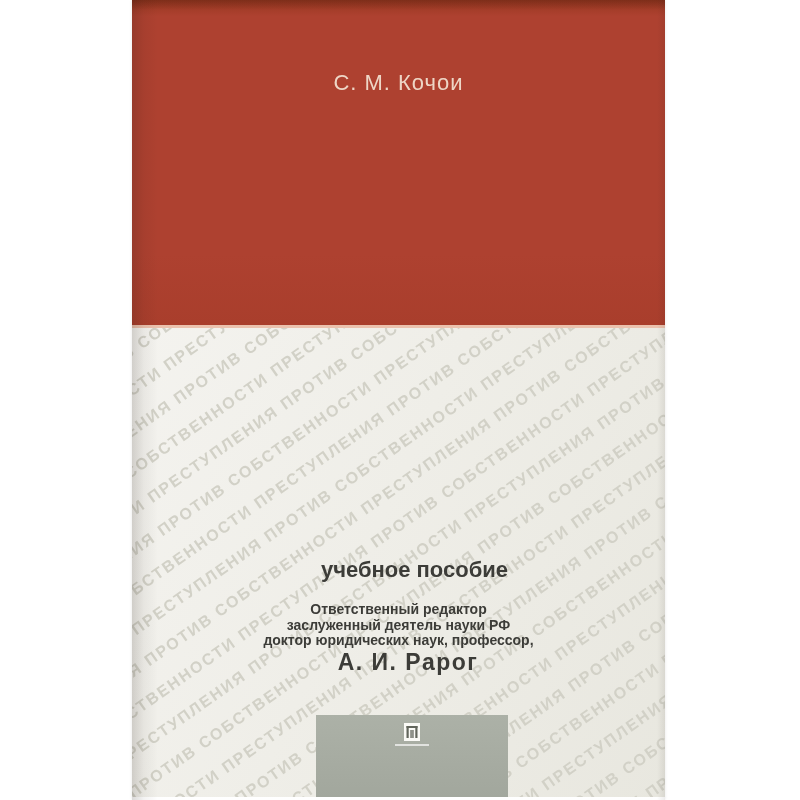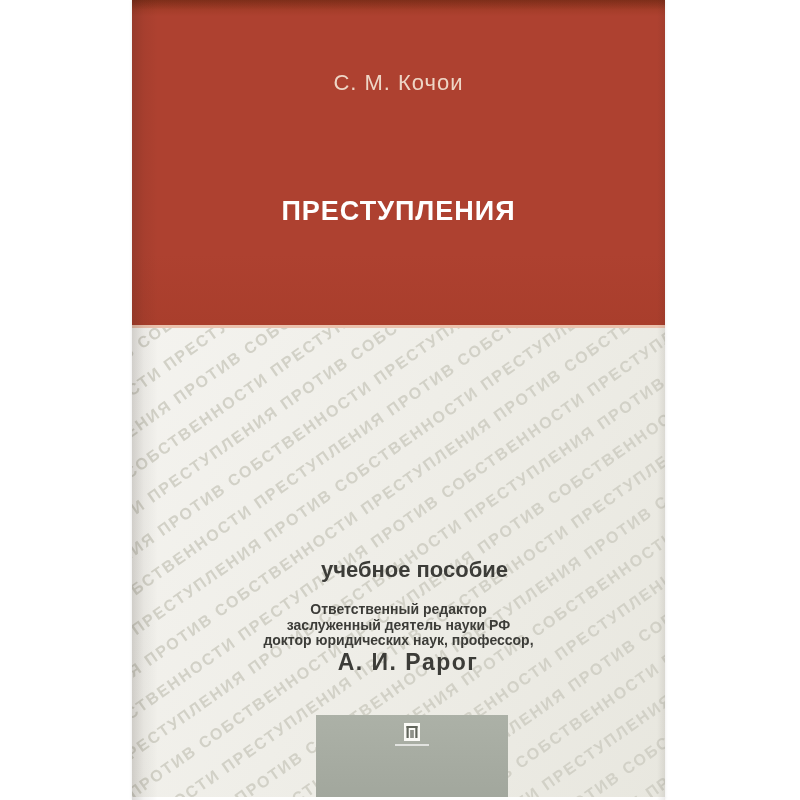--- a/index.html
+++ b/index.html
@@ -64,21 +64,20 @@
 </style>
 </head>
 <body>
 
 <div class="stage">
   <div class="book">
 
     <div class="red-section">
       <div class="author">С. М. Кочои</div>
       <div class="title">
-        <div>ПРЕСТУПЛЕНИЯ</div>
       </div>
     </div>
 
     <div class="gray-section">
       <div class="watermark">
           <div class="wm-row" style="margin-left: 0px;">ПРЕСТУПЛЕНИЯ ПРОТИВ СОБСТВЕННОСТИ   ПРЕСТУПЛЕНИЯ ПРОТИВ СОБСТВЕННОСТИ   ПРЕСТУПЛЕНИЯ ПРОТИВ СОБСТВЕННОСТИ   ПРЕСТУПЛЕНИЯ ПРОТИВ СОБСТВЕННОСТИ   ПРЕСТУПЛЕНИЯ ПРОТИВ СОБСТВЕННОСТИ   ПРЕСТУПЛЕНИЯ ПРОТИВ СОБСТВЕННОСТИ   ПРЕСТУПЛЕНИЯ ПРОТИВ СОБСТВЕННОСТИ   ПРЕСТУПЛЕНИЯ ПРОТИВ СОБСТВЕННОСТИ   </div>
           <div class="wm-row" style="margin-left: -173px;">ПРЕСТУПЛЕНИЯ ПРОТИВ СОБСТВЕННОСТИ   ПРЕСТУПЛЕНИЯ ПРОТИВ СОБСТВЕННОСТИ   ПРЕСТУПЛЕНИЯ ПРОТИВ СОБСТВЕННОСТИ   ПРЕСТУПЛЕНИЯ ПРОТИВ СОБСТВЕННОСТИ   ПРЕСТУПЛЕНИЯ ПРОТИВ СОБСТВЕННОСТИ   ПРЕСТУПЛЕНИЯ ПРОТИВ СОБСТВЕННОСТИ   ПРЕСТУПЛЕНИЯ ПРОТИВ СОБСТВЕННОСТИ   ПРЕСТУПЛЕНИЯ ПРОТИВ СОБСТВЕННОСТИ   </div>
           <div class="wm-row" style="margin-left: -346px;">ПРЕСТУПЛЕНИЯ ПРОТИВ СОБСТВЕННОСТИ   ПРЕСТУПЛЕНИЯ ПРОТИВ СОБСТВЕННОСТИ   ПРЕСТУПЛЕНИЯ ПРОТИВ СОБСТВЕННОСТИ   ПРЕСТУПЛЕНИЯ ПРОТИВ СОБСТВЕННОСТИ   ПРЕСТУПЛЕНИЯ ПРОТИВ СОБСТВЕННОСТИ   ПРЕСТУПЛЕНИЯ ПРОТИВ СОБСТВЕННОСТИ   ПРЕСТУПЛЕНИЯ ПРОТИВ СОБСТВЕННОСТИ   ПРЕСТУПЛЕНИЯ ПРОТИВ СОБСТВЕННОСТИ   </div>
           <div class="wm-row" style="margin-left: -89px;">ПРЕСТУПЛЕНИЯ ПРОТИВ СОБСТВЕННОСТИ   ПРЕСТУПЛЕНИЯ ПРОТИВ СОБСТВЕННОСТИ   ПРЕСТУПЛЕНИЯ ПРОТИВ СОБСТВЕННОСТИ   ПРЕСТУПЛЕНИЯ ПРОТИВ СОБСТВЕННОСТИ   ПРЕСТУПЛЕНИЯ ПРОТИВ СОБСТВЕННОСТИ   ПРЕСТУПЛЕНИЯ ПРОТИВ СОБСТВЕННОСТИ   ПРЕСТУПЛЕНИЯ ПРОТИВ СОБСТВЕННОСТИ   ПРЕСТУПЛЕНИЯ ПРОТИВ СОБСТВЕННОСТИ   </div>
           <div class="wm-row" style="margin-left: -262px;">ПРЕСТУПЛЕНИЯ ПРОТИВ СОБСТВЕННОСТИ   ПРЕСТУПЛЕНИЯ ПРОТИВ СОБСТВЕННОСТИ   ПРЕСТУПЛЕНИЯ ПРОТИВ СОБСТВЕННОСТИ   ПРЕСТУПЛЕНИЯ ПРОТИВ СОБСТВЕННОСТИ   ПРЕСТУПЛЕНИЯ ПРОТИВ СОБСТВЕННОСТИ   ПРЕСТУПЛЕНИЯ ПРОТИВ СОБСТВЕННОСТИ   ПРЕСТУПЛЕНИЯ ПРОТИВ СОБСТВЕННОСТИ   ПРЕСТУПЛЕНИЯ ПРОТИВ СОБСТВЕННОСТИ   </div>

